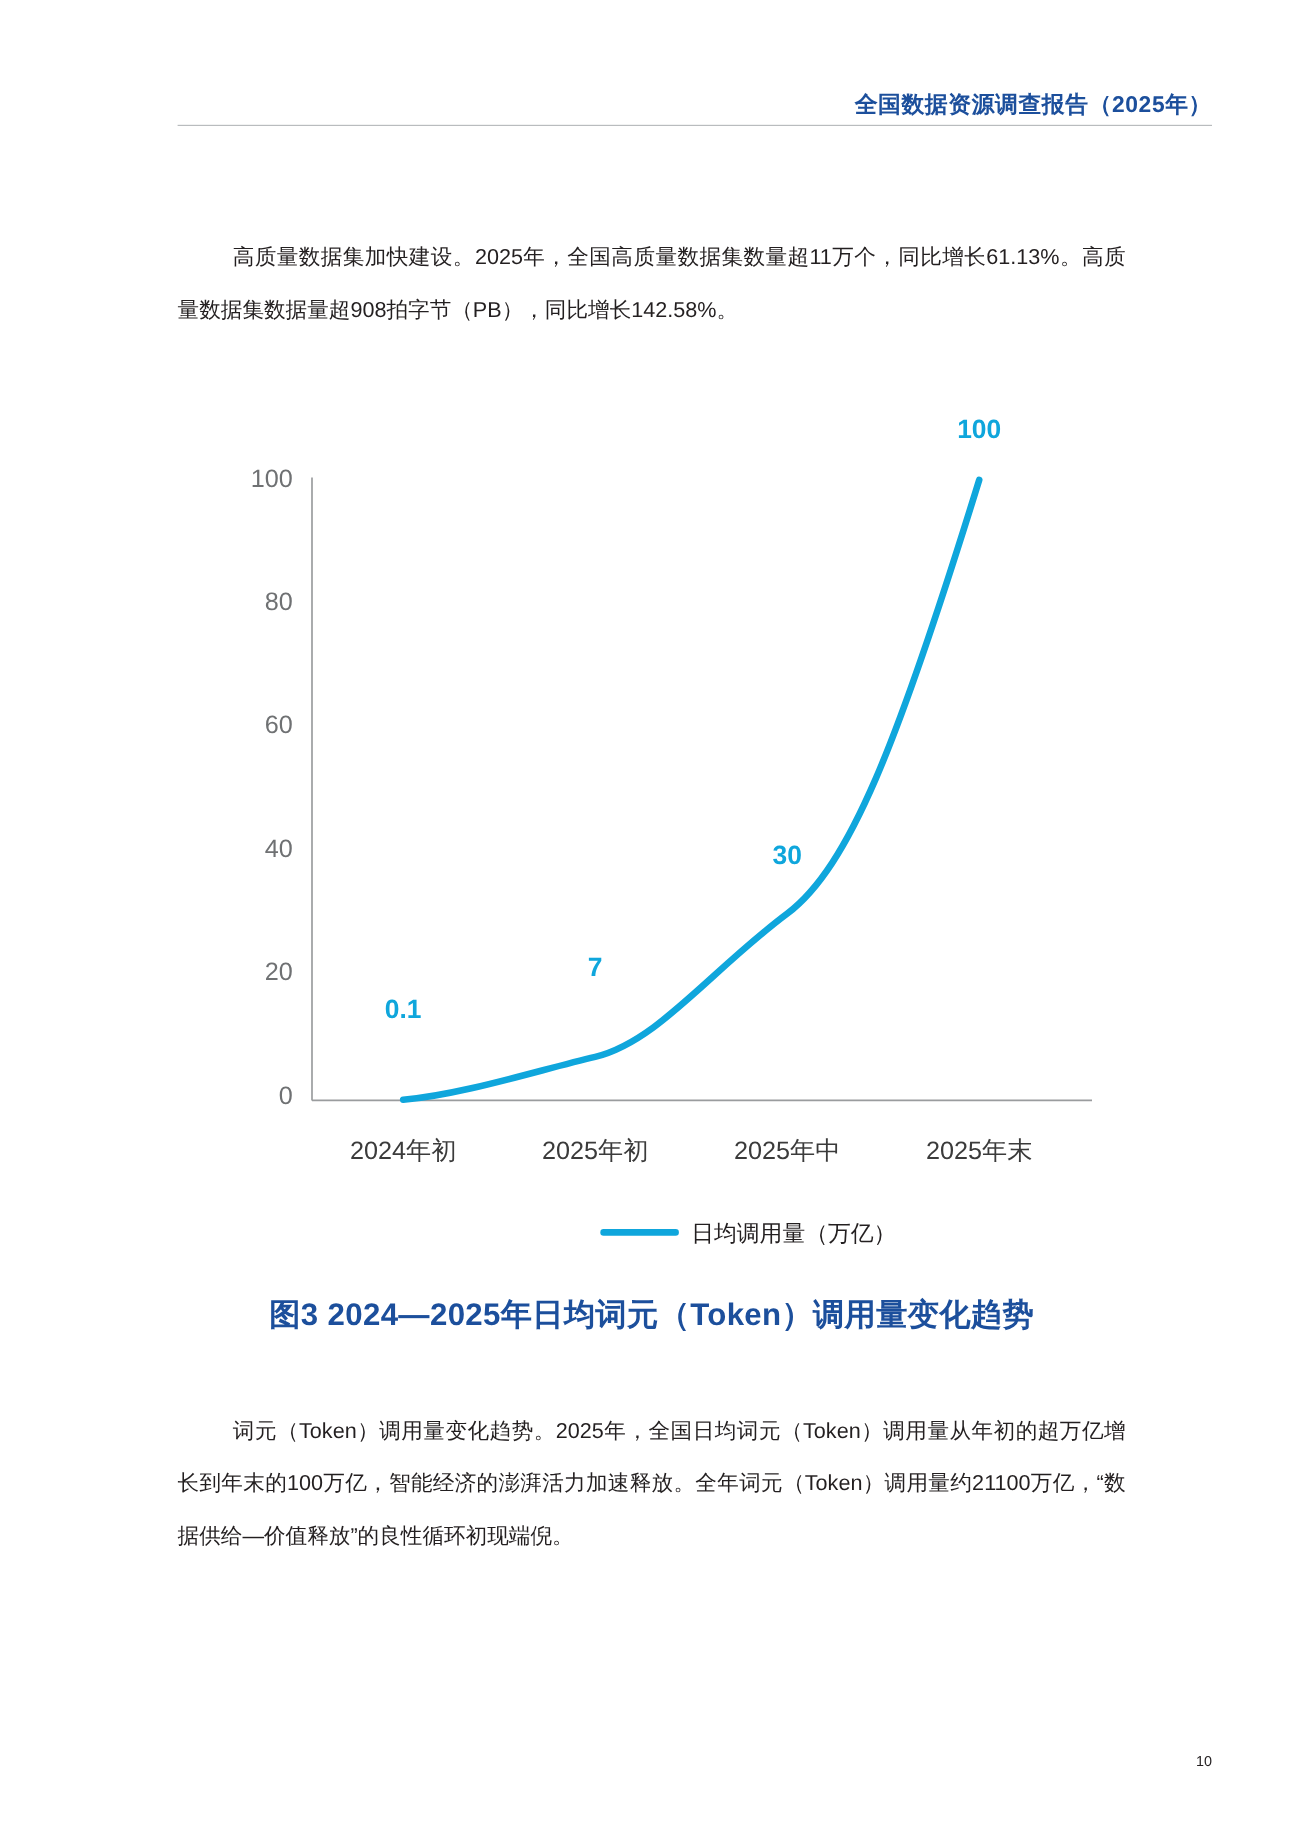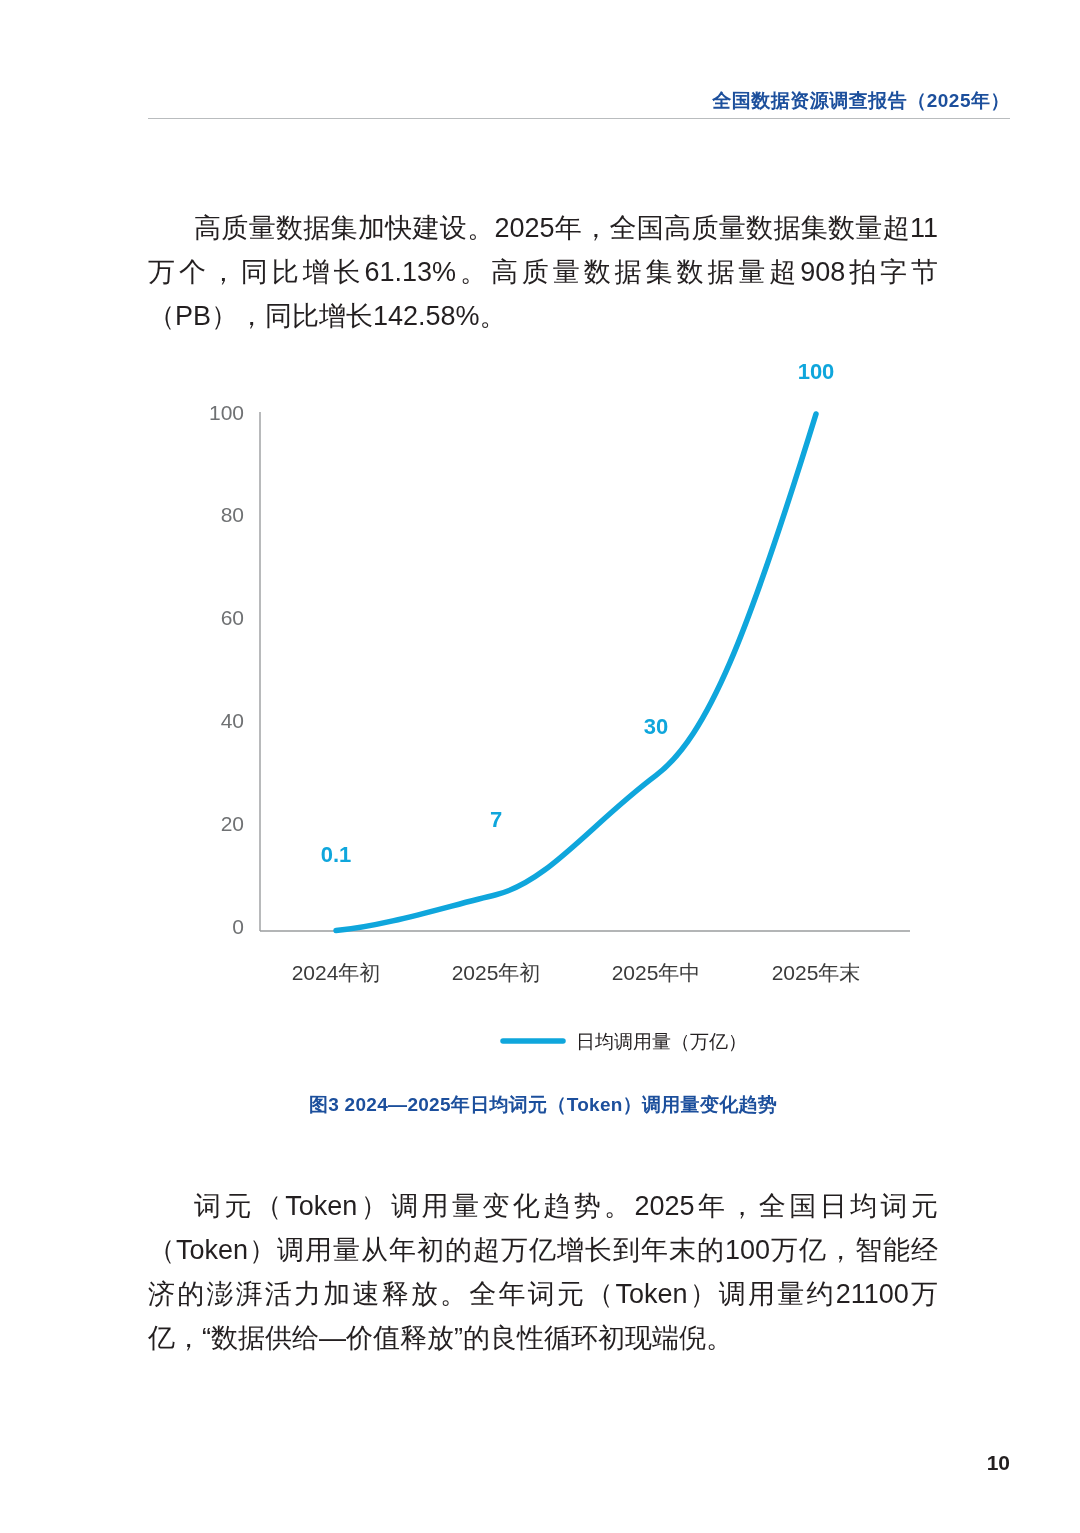--- a/index.html
+++ b/index.html
@@ -11,21 +11,20 @@
     width: 1080px;
     height: 1533px;
     font-family: "Liberation Sans", sans-serif;
     color: #231f20;
     position: relative;
     overflow: hidden;
   }
   .page {
     position: absolute;
     inset: 0;
-    margin-top: 14px;
   }
 
   
   .header {
     position: absolute;
     top: 74px;
     left: 148px;
     right: 70px;
     text-align: right;
   }
@@ -42,21 +41,21 @@
     right: 70px;
     height: 1px;
     background: #b9bcbe;
   }
 
   
   .para {
     position: absolute;
     left: 148px;
     width: 790px;
-    font-size: 27px;
+    font-size: 18px;
     line-height: 44px;
     color: #231f20;
     text-align: justify;
     text-indent: 46px;
   }
   #para-top { top: 192px; }
   #para-bottom { top: 1170px; }
 
   
   .chart-wrap {
@@ -70,33 +69,33 @@
     position: absolute;
     left: 0;
     top: 0;
   }
   .chart-caption {
     position: absolute;
     left: 148px;
     top: 1078px;
     width: 790px;
     text-align: center;
-    font-size: 19px;
+    font-size: 26px;
     font-weight: bold;
     color: #1c4f9c;
     letter-spacing: 0.3px;
   }
 
   
   .page-number {
     position: absolute;
     right: 70px;
     bottom: 58px;
-    font-size: 21px;
-    font-weight: bold;
+    font-size: 12px;
+    font-weight: normal;
     color: #231f20;
   }
 
   text {
     font-family: "Liberation Sans", sans-serif;
   }
   .ytick, .xtick {
     font-size: 21px;
     fill: #6f7173;
   }

